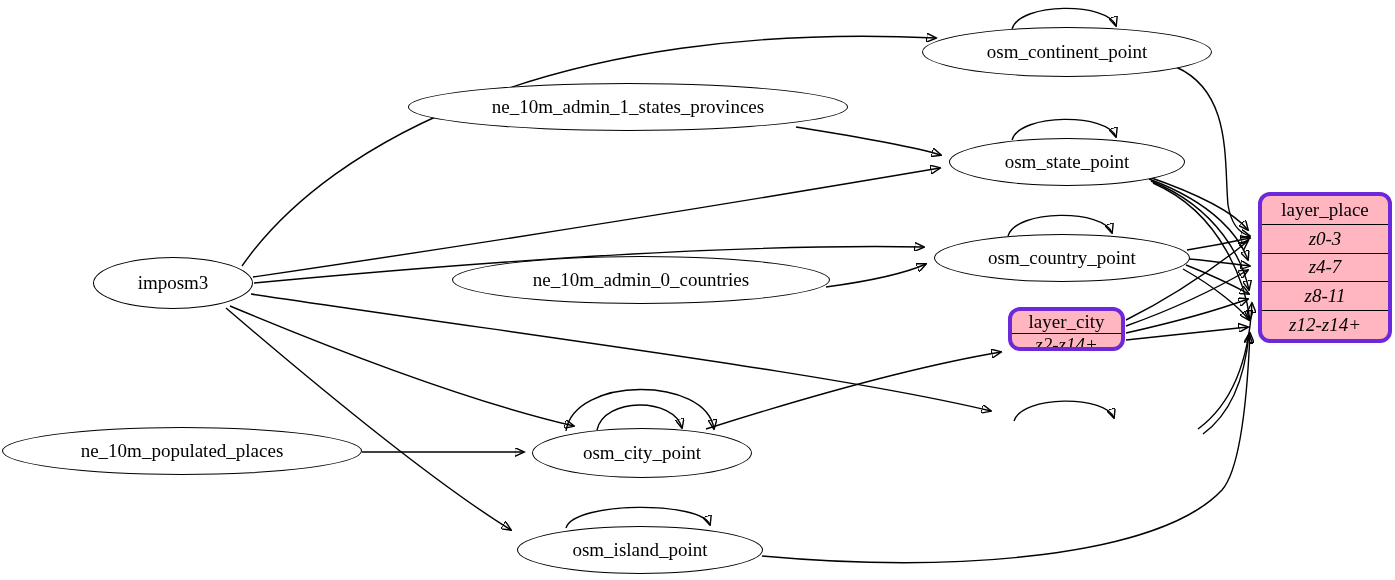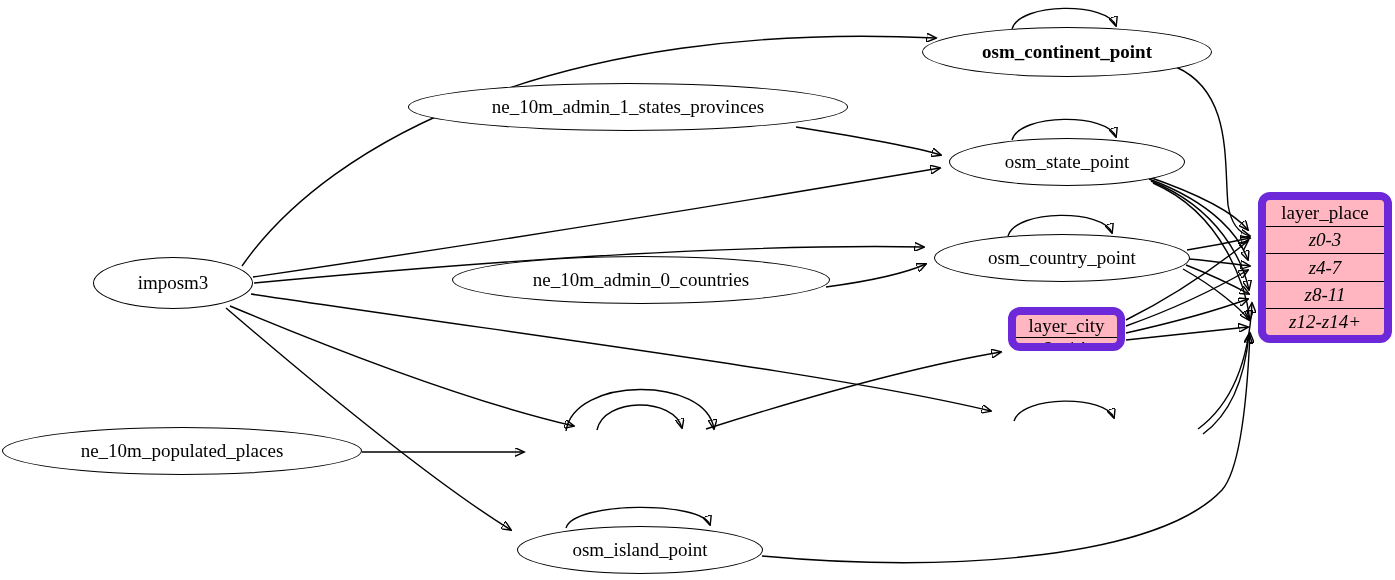--- a/index.html
+++ b/index.html
@@ -20,21 +20,21 @@
     border-radius:50%;
     font-size:19px;color:#000;
     white-space:nowrap;
     box-sizing:border-box;
     z-index:2;
   }
   .record{
     position:absolute;
     display:flex;flex-direction:column;
     background:#ffb6c1;
-    border:8px solid #6d28d9;
+    border:4px solid #6d28d9;
     border-radius:12px;
     overflow:hidden;
     box-sizing:border-box;
     z-index:2;
   }
   .record .row{
     flex:1;
     display:flex;align-items:center;justify-content:center;
     font-size:19px;color:#000;
     white-space:nowrap;
@@ -97,26 +97,27 @@
   </svg>
 
   <div class="node" style="left:93px;top:257px;width:160px;height:52px;">imposm3</div>
 
   <div class="node" style="left:408px;top:83px;width:440px;height:48px;">ne_10m_admin_1_states_provinces</div>
 
   <div class="node" style="left:452px;top:256px;width:378px;height:48px;">ne_10m_admin_0_countries</div>
 
   <div class="node" style="left:2px;top:427px;width:360px;height:48px;">ne_10m_populated_places</div>
 
-  <div class="node" style="left:922px;top:27px;width:290px;height:50px;font-weight:bold;">osm_continent_point</div>
+  <div class="node" style="left:922px;top:27px;width:290px;height:50px;">osm_continent_point</div>
 
   <div class="node" style="left:949px;top:138px;width:236px;height:48px;">osm_state_point</div>
 
   <div class="node" style="left:934px;top:234px;width:256px;height:48px;">osm_country_point</div>
 
+  <div class="node" style="left:532px;top:428px;width:220px;height:50px;">osm_city_point</div>
 
 
   <div class="node" style="left:517px;top:526px;width:246px;height:48px;">osm_island_point</div>
 
   <div class="record" style="left:1258px;top:192px;width:134px;height:151px;">
     <div class="row">layer_place</div>
     <div class="row">z0-3</div>
     <div class="row">z4-7</div>
     <div class="row">z8-11</div>
     <div class="row">z12-z14+</div>

